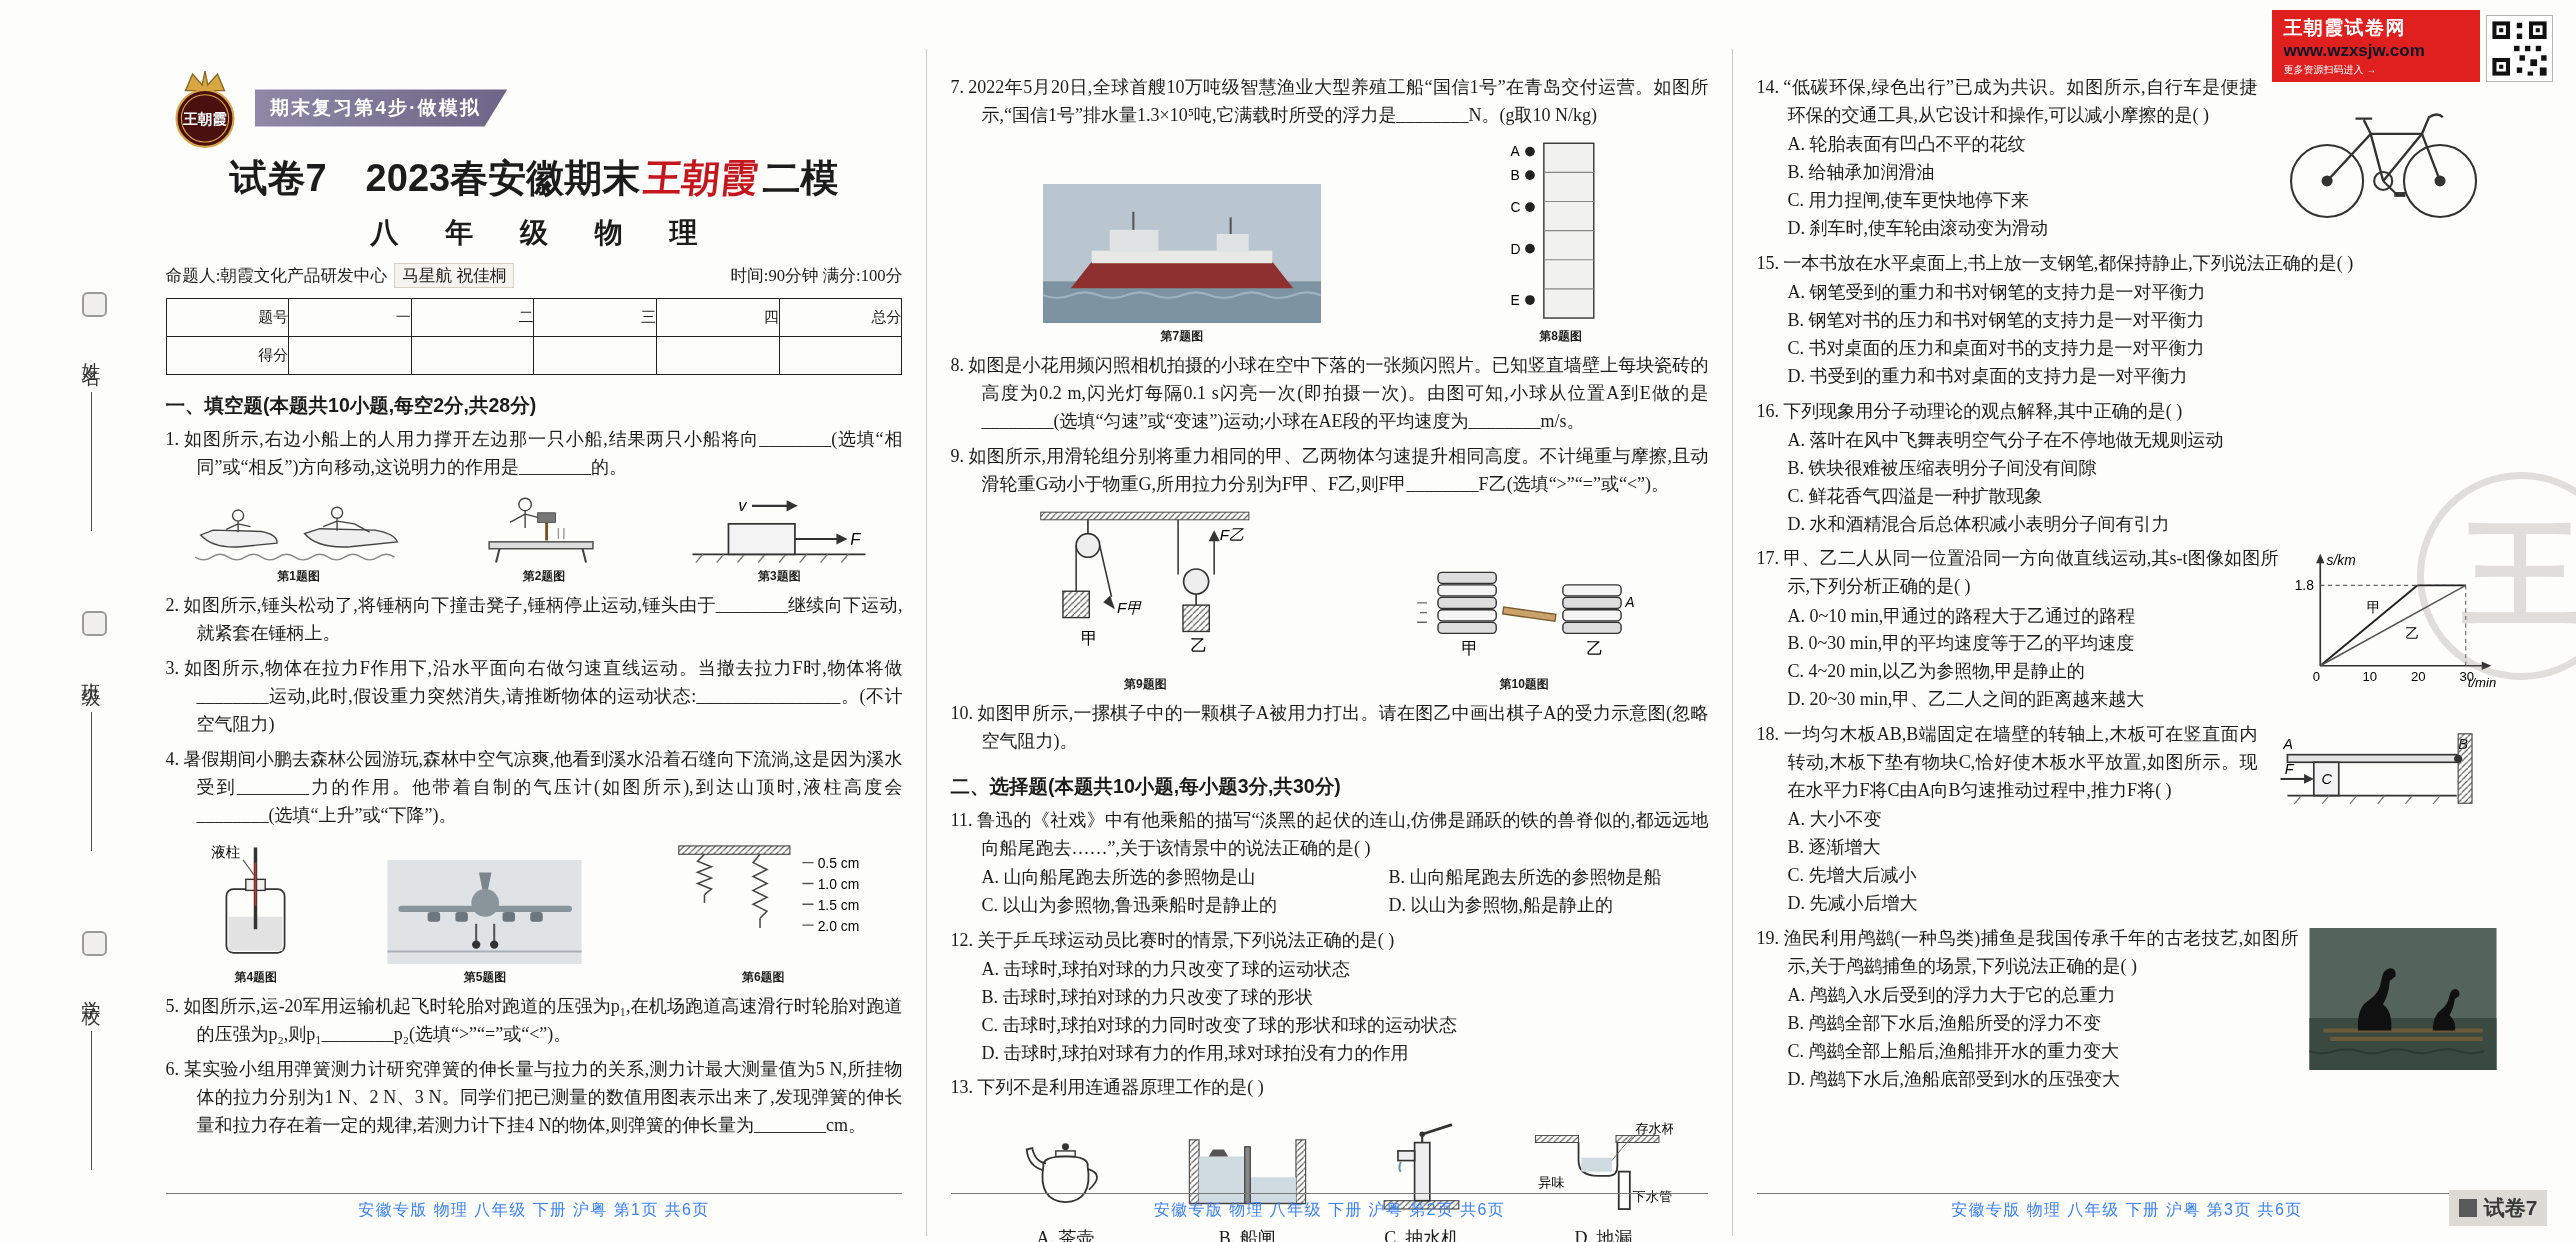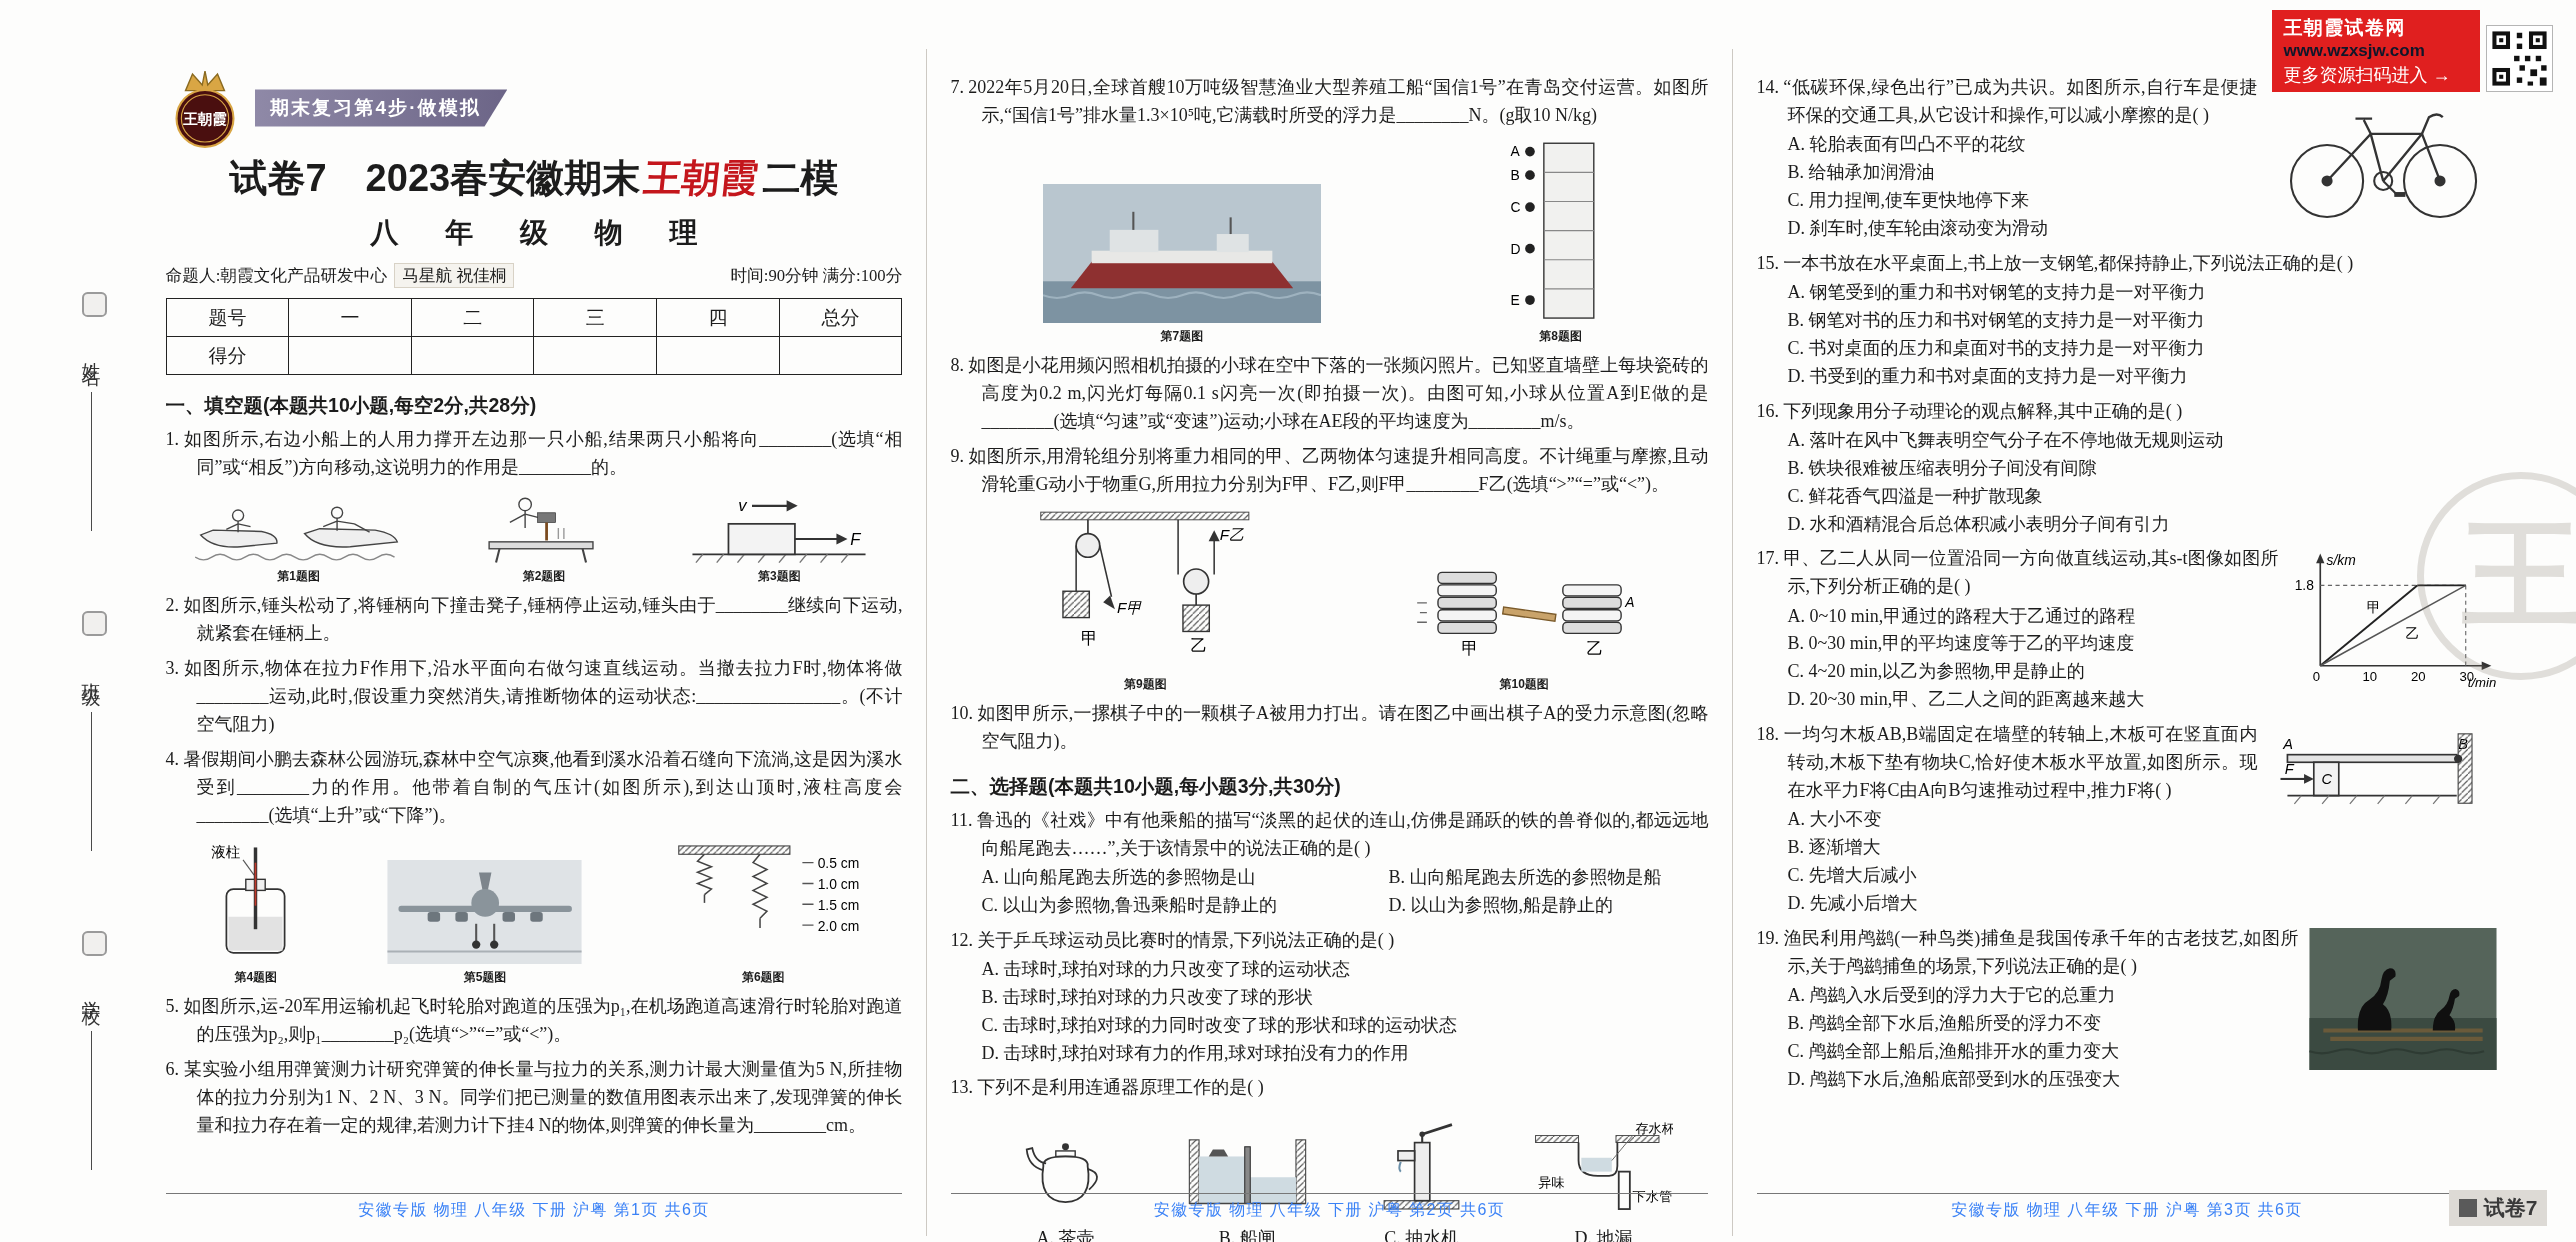--- a/index.html
+++ b/index.html
@@ -11,21 +11,21 @@
 
   
   .defs-holder { position:absolute; width:0; height:0; overflow:hidden; }
 
   
   .promo { position:absolute; top:9.7px; right:23px; display:flex; align-items:flex-end; gap:5.6px; }
   .promo-box { background:#e01f1f; color:#fff; padding:5.6px 11px; width:208px;
                font-family:"Liberation Sans", sans-serif; }
   .promo-name { font-size:19px; font-weight:bold; letter-spacing:1.4px; }
   .promo-url  { font-size:17px; font-weight:bold; color:#0f172a; }
-  .promo-tip  { font-size:18px; margin-top:1.4px; }
+  .promo-tip  { font-size:10px; margin-top:1.4px; }
   .qr { background:#fff; border:1.4px solid #b5b5b5; }
 
   
   .margin-strip { position:absolute; left:0; top:0; bottom:0; width:142px; }
   .bind-mark { position:absolute; left:82px; width:25px; height:25px; border:2.1px solid #9a9a9a;
                border-radius:5.6px; background:#f1f0ee; }
   .v-field { position:absolute; left:78px; display:flex; flex-direction:column; align-items:center; }
   .v-label { writing-mode:vertical-rl; text-orientation:upright; font-size:19px; color:#333;
              letter-spacing:5.6px; font-family:"Liberation Sans", sans-serif; }
   .v-line  { width:0; border-left:1.7px solid #4a4a4a; height:139px; margin-top:7px; }
@@ -56,21 +56,21 @@
            font-size:38px; margin-top:4.2px; }
   .title .t-no { margin-right:39px; }
   .title .t-brand { color:#c4161c; display:inline-block; transform:skewX(-6deg); margin:0 4.2px; }
   .subtitle { text-align:center; font-family:"Liberation Sans", sans-serif; font-weight:bold;
               font-size:28px; letter-spacing:19.5px; margin-top:9.7px; text-indent:19.5px; }
   .info-row { display:flex; justify-content:space-between; align-items:center; font-size:16.7px;
               margin-top:12.5px; }
   .setter-names { background:#f5f3ee; border:0.7px solid #d8d2c6; padding:2px 7px; margin-left:7px; }
 
   table.score { width:100%; border-collapse:collapse; table-layout:fixed; margin-top:11px; }
-  table.score td { border:1.7px solid #222; height:38px; text-align:center; font-size:19px; }
+  table.score td { border:1.7px solid #222; height:38px; text-align:right; font-size:15px; }
 
   
   .sec { font-family:"Liberation Sans", sans-serif; font-weight:bold; font-size:19.5px; margin-top:16.7px; }
   .q { font-size:18px; line-height:1.55; text-align:justify; margin-top:7px;
        padding-left:31px; text-indent:-31px; }
   .q .qn { margin-right:4.2px; }
   .opts { margin-top:1.4px; }
   .opt { text-indent:0; }
   .opts.two { display:grid; grid-template-columns:56% 44%; }
   .qblock { overflow:visible; }

